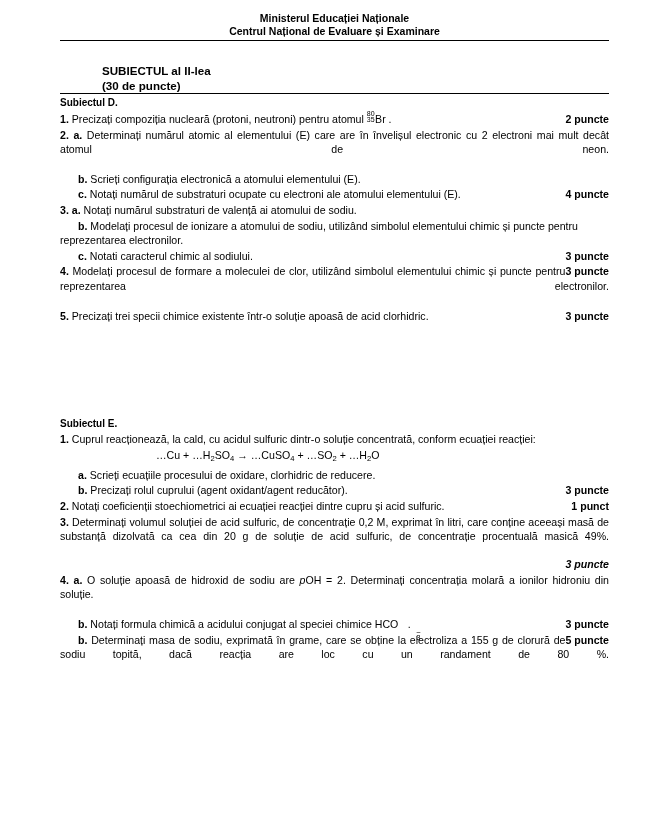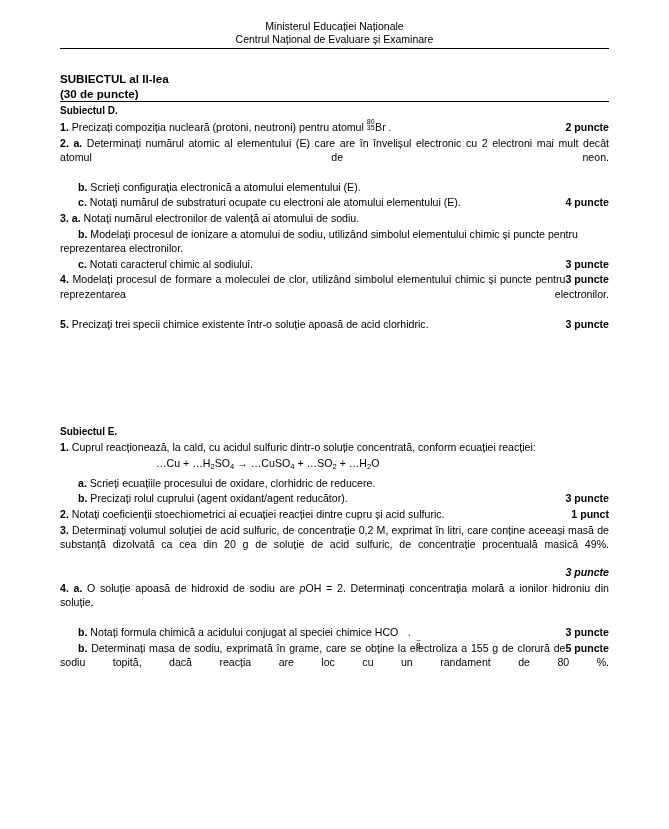--- a/index.html
+++ b/index.html
@@ -17,25 +17,25 @@
   }
   .page {
     position: relative;
     width: 669px;
     height: 829px;
     box-sizing: border-box;
   }
 
   
   .doc-header {
-    padding-top: 20px;
+    padding-top: 12px;
     text-align: center;
     font-size: 10.5px;
     line-height: 12.5px;
-    font-weight: normal;
+    font-weight: bold;
   }
   .doc-header .hline {
     white-space: nowrap;
   }
   .header-rule {
     margin: 3px auto 0 auto;
     width: 549px;
     border-top: 1.4px solid #000;
     height: 0;
   }
@@ -57,20 +57,21 @@
     font-weight: bold;
     font-size: 11.6px;
     border-bottom: 1.3px solid #000;
     padding-bottom: 0px;
     line-height: 15px;
     flex-direction: column;
   }
   .title-row .pts {
     font-weight: bold;
     font-style: normal;
+    margin-left: 42px;
   }
   .subsection {
     font-weight: bold;
     font-size: 10px;
     line-height: 15px;
     margin-top: 1px;
   }
 
   
   .line {
@@ -165,21 +166,21 @@
     <div class="line">
       <span class="txt indent-b"><b class="num">b.</b><span> Scrieți configurația electronică a atomului elementului (E).</span></span>
     </div>
 
     <div class="line">
       <span class="pts-right">4 puncte</span>
       <span class="txt indent-c"><b class="num">c.</b><span> Notați numărul de substraturi ocupate cu electroni ale atomului elementului (E).</span></span>
     </div>
 
     <div class="line">
-      <span class="txt"><b class="num">3. a.</b><span> Notați numărul electronilor de valență ai atomului de sodiu.</span></span>
+      <span class="txt"><b class="num">3. a.</b><span> Notați numărul substraturi de valență ai atomului de sodiu.</span></span>
     </div>
 
     <div class="line">
       <span class="txt indent-b"><b class="num">b.</b><span> Modelați procesul de ionizare a atomului de sodiu, utilizând simbolul elementului chimic și puncte pentru reprezentarea electronilor.</span></span>
     </div>
 
     <div class="line">
       <span class="pts-right">3 puncte</span>
       <span class="txt indent-c"><b class="num">c.</b><span> Notati caracterul chimic al sodiului.</span></span>
     </div>

